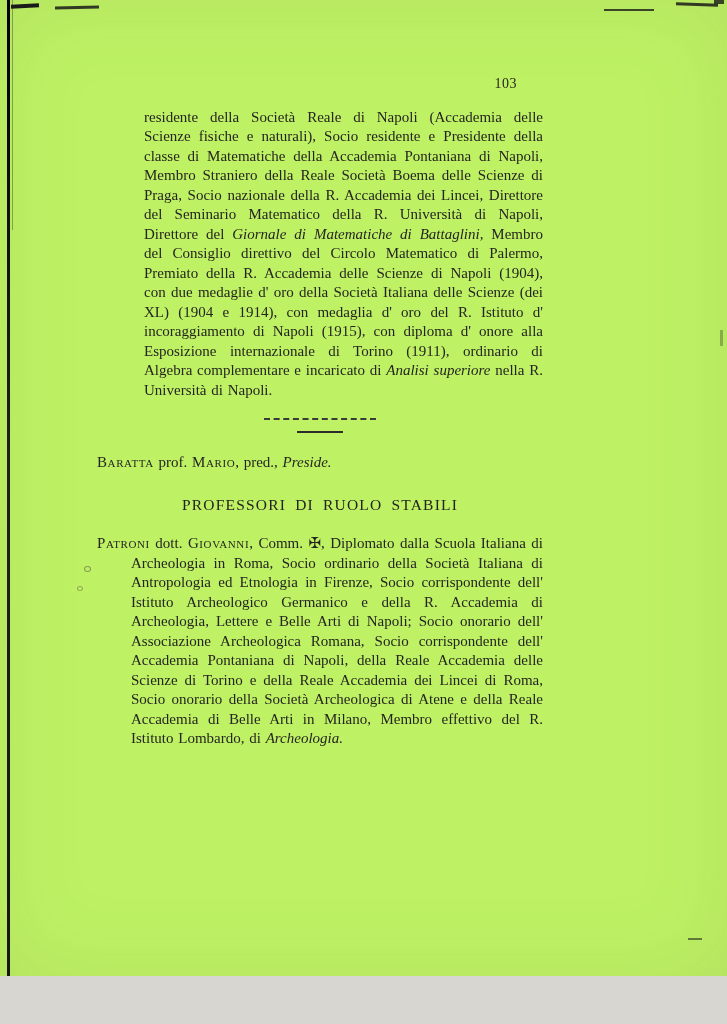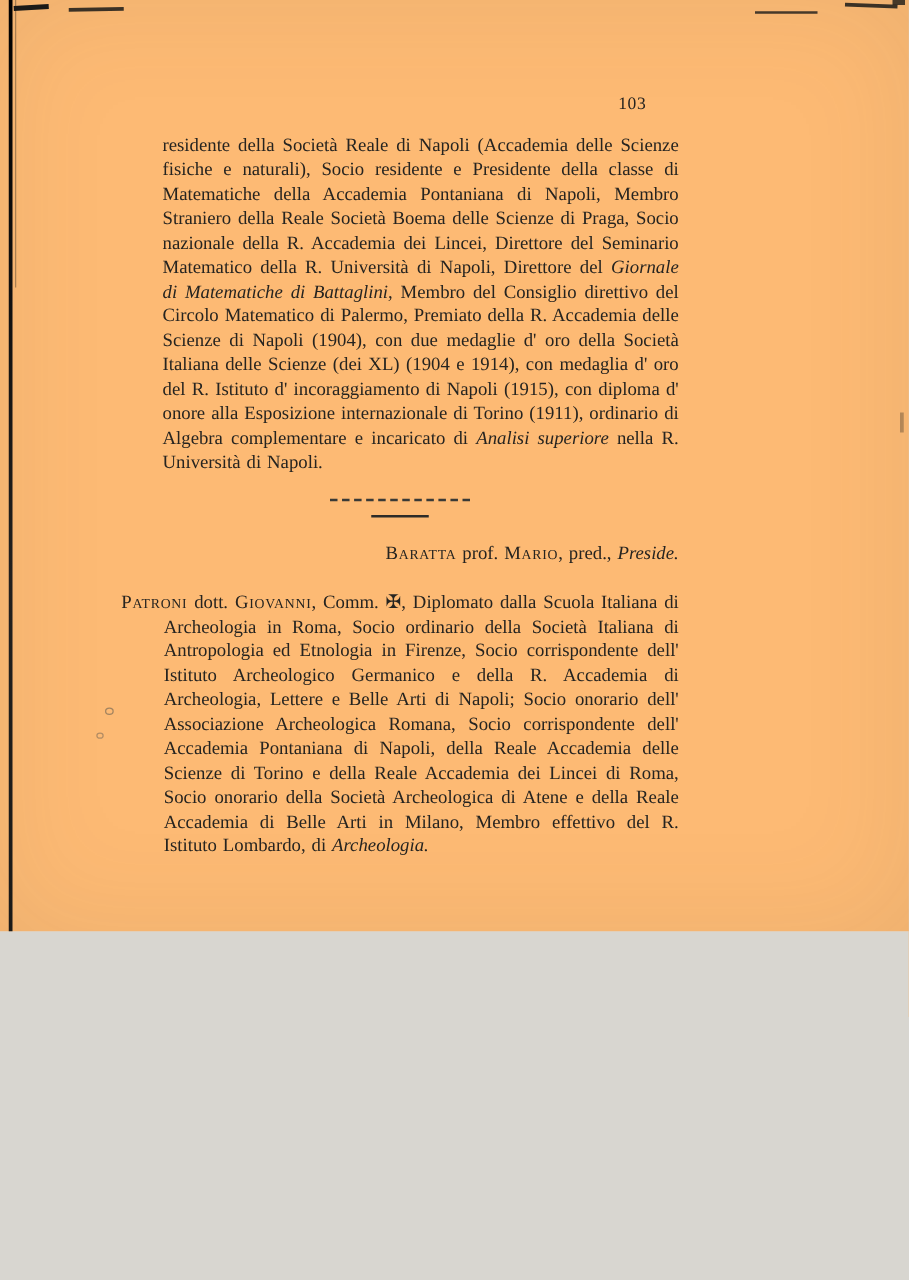--- a/index.html
+++ b/index.html
@@ -4,22 +4,22 @@
 <title>Scanned page 103</title>
 <style>
   * { margin:0; padding:0; box-sizing:border-box; }
   html, body { width:727px; height:1024px; }
   body {
     font-family:"Liberation Serif", serif;
     background:#d8d6d0;
   }
   .page {
     position:relative;
-    width:727px; height:745px;
-    background:#fdba74;
+    width:727px; height:976px;
+    background:#bef264;
     box-shadow: inset 0 0 90px rgba(90,85,70,0.10);
     overflow:hidden;
     color:#262420;
   }
   
   .art { position:absolute; background:#1a1a18; }
   .edge-left   { left:7px; top:0; width:3px; height:1024px; background:linear-gradient(#000, #22201e 45%, #141412); }
   .edge-left2  { left:12px; top:0; width:1px; height:230px; opacity:.35; }
   .corner-tl   { left:11px; top:4px; width:28px; height:4px; transform:rotate(-3deg); }
   .dash-top-1  { left:55px;  top:6px;  width:44px; height:3px; transform:rotate(-1deg); opacity:.85; }
@@ -43,21 +43,21 @@
     color:#262420;
   }
   .pagenum {
     text-align:right;
     padding-right:26px;
     font-size:14px;
     letter-spacing:0.5px;
     margin-bottom:14px;
   }
   .body-para {
-    margin-left:33px;
+    margin-left:47px;
     text-align:justify;
     word-spacing:1px;
   }
   .divider {
     width:112px; height:0;
     border-top:2px dashed #3a3a36;
     margin:18px auto 0 auto;
   }
   .faculty-title {
     margin-top:33px;
@@ -74,21 +74,21 @@
     background:#2e2c28;
     margin:11px auto 0 auto;
   }
   .entry {
     margin-top:20px;
     padding-left:34px;
     text-indent:-34px;
     text-align:justify;
     word-spacing:1px;
   }
-  .entry.single { text-align:right; }
+  .entry.single { text-align:left; }
   .subsection-title {
     margin-top:22px;
     text-align:center;
     font-weight:400;
     font-size:15.5px;
     letter-spacing:1.2px;
     word-spacing:4px;
     color:#24221f;
   }
   .sc { font-variant:small-caps; letter-spacing:0.6px; }
@@ -118,17 +118,18 @@
     <div class="pagenum">103</div>
 
     <p class="body-para"><span>residente della Società Reale di Napoli (Accademia delle Scienze fisiche e naturali), Socio residente e Presidente della classe di Matematiche della Accademia Pontaniana di Napoli, Membro Straniero della Reale Società Boema delle Scienze di Praga, Socio nazionale della R. Accademia dei Lincei, Direttore del Seminario Matematico della R. Università di Napoli, Direttore del </span><i>Giornale di Matematiche di Battaglini,</i><span> Membro del Consiglio direttivo del Circolo Matematico di Palermo, Premiato della R. Accademia delle Scienze di Napoli (1904), con due medaglie d' oro della Società Italiana delle Scienze (dei XL) (1904 e 1914), con medaglia d' oro del R. Istituto d' incoraggiamento di Napoli (1915), con diploma d' onore alla Esposizione internazionale di Torino (1911), ordinario di Algebra complementare e incaricato di </span><i>Analisi superiore</i><span> nella R. Università di Napoli.</span></p>
 
     <div class="divider"></div>
 
     <div class="title-rule"></div>
 
     <p class="entry single"><span class="sc">Baratta</span><span> prof. </span><span class="sc">Mario</span><span>, pred., </span><i>Preside.</i></p>
 
+    <h2 class="subsection-title">PROFESSORI DI RUOLO STABILI</h2>
 
     <p class="entry"><span class="sc">Patroni</span><span> dott. </span><span class="sc">Giovanni</span><span>, Comm. ✠, Diplomato dalla Scuola Italiana di Archeologia in Roma, Socio ordinario della Società Italiana di Antropologia ed Etnologia in Firenze, Socio corrispondente dell' Istituto Archeologico Germanico e della R. Accademia di Archeologia, Lettere e Belle Arti di Napoli; Socio onorario dell' Associazione Archeologica Romana, Socio corrispondente dell' Accademia Pontaniana di Napoli, della Reale Accademia delle Scienze di Torino e della Reale Accademia dei Lincei di Roma, Socio onorario della Società Archeologica di Atene e della Reale Accademia di Belle Arti in Milano, Membro effettivo del R. Istituto Lombardo, di </span><i>Archeologia.</i></p>
 
   </div>
 </div>
 
 </body></html>

